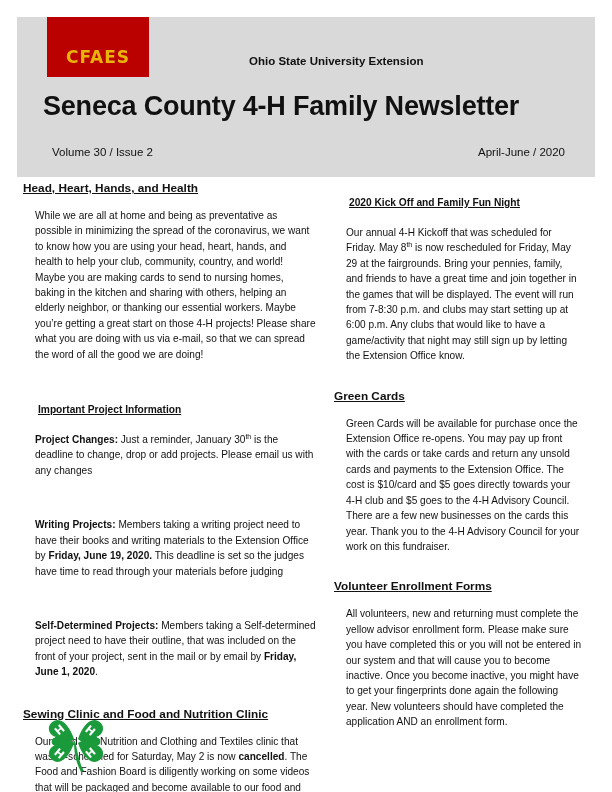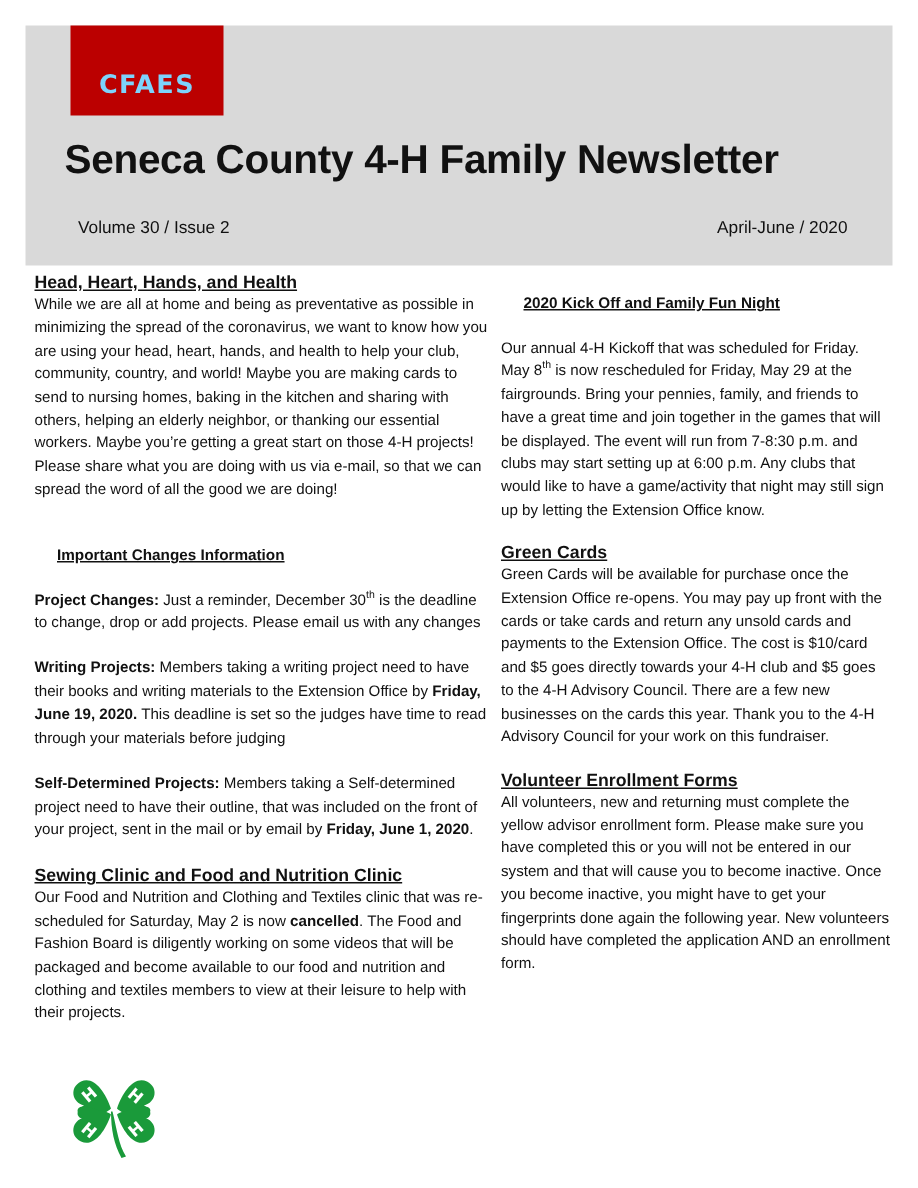--- a/index.html
+++ b/index.html
@@ -1,56 +1,57 @@
 <!DOCTYPE html>
 <html><head>
 <meta charset="utf-8">
 <style>
   html, body { margin:0; padding:0; background:#ffffff; }
   body { width:612px; height:792px; position:relative; overflow:hidden;
          font-family:"Liberation Sans", sans-serif; color:#111; }
   .banner { position:absolute; left:17px; top:17px; width:578px; height:160px; background:#d9d9d9; }
   .logo-box { position:absolute; left:30px; top:0; width:102px; height:60px; background:#bb0000; }
-  .logo-text { position:absolute; left:0; right:0; top:30px; text-align:center; color:#7dd3fc;
+  .logo-text { position:absolute; left:0; right:0; top:30px; text-align:center; color:#eab308;
                font-family:"DejaVu Sans", sans-serif; font-weight:bold; font-size:17px; letter-spacing:1px; }
   .org { position:absolute; left:232px; top:38px; font-size:11.5px; font-weight:bold; }
   .title { position:absolute; left:26px; top:74px; font-size:27px; font-weight:bold; letter-spacing:-0.2px; white-space:nowrap; }
   .vol { position:absolute; left:35px; top:129px; font-size:11.5px; }
   .date { position:absolute; right:30px; top:129px; font-size:11.5px; }
   .col { position:absolute; font-family:"Liberation Sans", sans-serif; font-size:10.1px; line-height:15.4px; color:#111; }
   .col-left { left:23px; top:180px; width:305px; }
   .col-right { left:334px; top:180px; width:260px; }
   h2 { margin:0; font-size:11.8px; font-weight:bold; text-decoration:underline; line-height:16px; }
   h3 { margin:15px; font-size:10.2px; font-weight:bold; text-decoration:underline; line-height:15px; }
-  p { margin:0; }
+  p { margin:12px; }
   .gap { height:15px; }
   sup { font-size:7px; line-height:0; }
   .clover { position:absolute; left:44px; top:709px; width:64px; height:64px; }
 </style>
 </head>
 <body>
 
 <div class="banner">
   <div class="logo-box">
     <div class="logo-text">CFAES</div>
   </div>
+  <div class="org">Ohio State University Extension</div>
   <div class="title">Seneca County 4-H Family Newsletter</div>
   <div class="vol">Volume 30 / Issue 2</div>
   <div class="date">April-June / 2020</div>
 </div>
 
 <div class="col col-left">
   <section>
     <h2>Head, Heart, Hands, and Health</h2>
     <p>While we are all at home and being as preventative as possible in minimizing the spread of the coronavirus, we want to know how you are using your head, heart, hands, and health to help your club, community, country, and world! Maybe you are making cards to send to nursing homes, baking in the kitchen and sharing with others, helping an elderly neighbor, or thanking our essential workers. Maybe you’re getting a great start on those 4-H projects! Please share what you are doing with us via e-mail, so that we can spread the word of all the good we are doing!</p>
   </section>
   <div class="gap" style="height:13px"></div>
   <section>
-    <h3>Important Changes Information</h3>
-    <p><b>Project Changes:</b><span> Just a reminder, December 30</span><sup>th</sup><span> is the deadline to change, drop or add projects.  Please email us with any changes</span></p>
+    <h3>Important Project Information</h3>
+    <p><b>Project Changes:</b><span> Just a reminder, January 30</span><sup>th</sup><span> is the deadline to change, drop or add projects.  Please email us with any changes</span></p>
     <div class="gap"></div>
     <p><b>Writing Projects:</b><span> Members taking a writing project need to have their books and writing materials to the Extension Office by </span><b>Friday, June 19, 2020.</b><span>  This deadline is set so the judges have time to read through your materials before judging</span></p>
     <div class="gap"></div>
     <p><b>Self-Determined Projects:</b><span> Members taking a Self-determined project need to have their outline, that was included on the front of your project, sent in the mail or by email by </span><b>Friday, June 1, 2020</b><span>.</span></p>
   </section>
   <div class="gap" style="height:14px"></div>
   <section>
     <h2>Sewing Clinic and Food and Nutrition Clinic</h2>
     <p><span>Our Food and Nutrition and Clothing and Textiles clinic that was re-scheduled for Saturday, May 2 is now </span><b>cancelled</b><span>.  The Food and Fashion Board is diligently working on some videos that will be packaged and become available to our food and nutrition and clothing and textiles members to view at their leisure to help with their projects.</span></p>
   </section>

